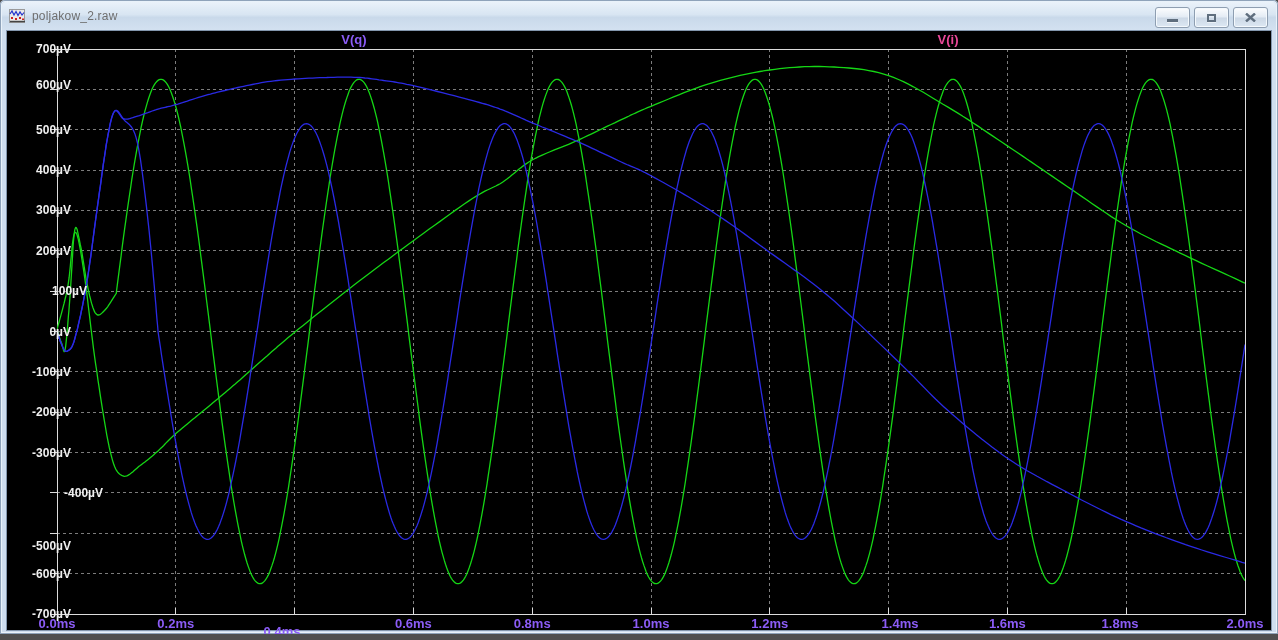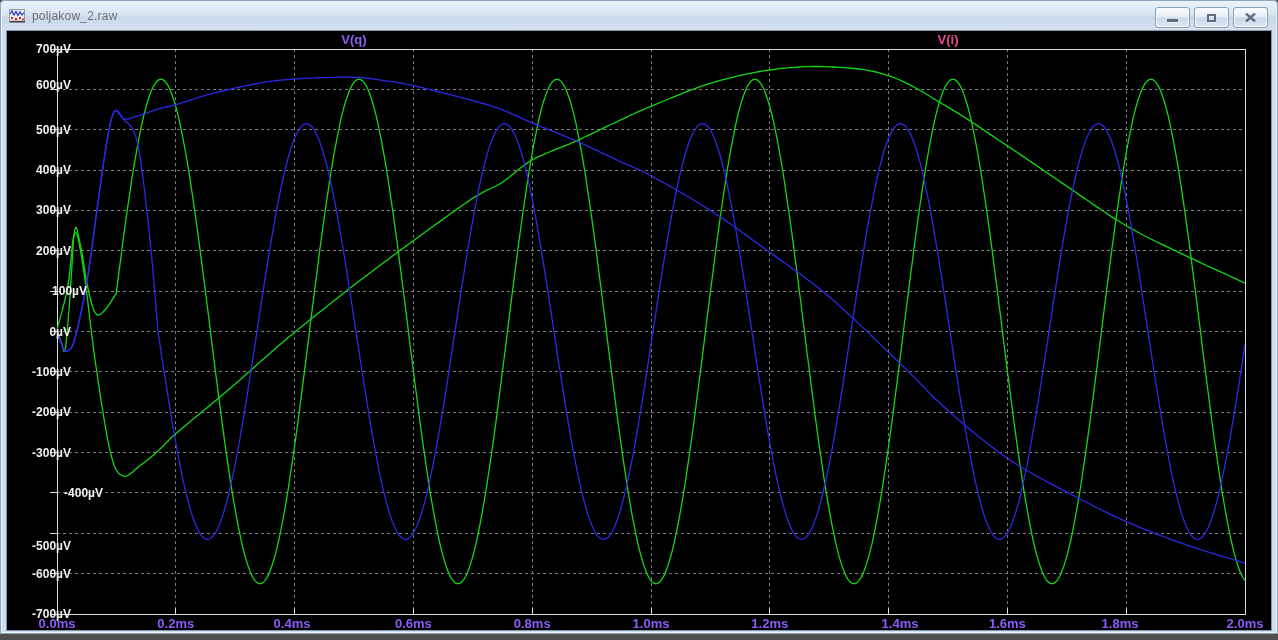--- a/index.html
+++ b/index.html
@@ -185,21 +185,21 @@
         <div class="ylab" style="left: 0px; top: 381.214px;">-200µV</div>
         <div class="ylab" style="left: 0px; top: 421.571px;">-300µV</div>
         <div class="ylab" style="left: 0px; top: 461.929px; margin-left: 32px;">-400µV</div>
         <div class="ylab" style="left: 0px; top: 515px;">-500µV</div>
         <div class="ylab" style="left: 0px; top: 542.643px;">-600µV</div>
         <div class="ylab" style="left: 0px; top: 583px;">-700µV</div>
       </div>
     <div id="xlabels">
         <div class="xlab" style="left: 50px;">0.0ms</div>
         <div class="xlab" style="left: 168.8px;">0.2ms</div>
-        <div class="xlab" style="left: 285px;">0.4ms</div>
+        <div class="xlab" style="left: 275px; margin-top: 8px;">0.4ms</div>
         <div class="xlab" style="left: 406.4px;">0.6ms</div>
         <div class="xlab" style="left: 525.2px;">0.8ms</div>
         <div class="xlab" style="left: 644px;">1.0ms</div>
         <div class="xlab" style="left: 762.8px;">1.2ms</div>
         <div class="xlab" style="left: 893px;">1.4ms</div>
         <div class="xlab" style="left: 1000.4px;">1.6ms</div>
         <div class="xlab" style="left: 1113px;">1.8ms</div>
         <div class="xlab" style="left: 1238px;">2.0ms</div>
       </div>
   </div>

